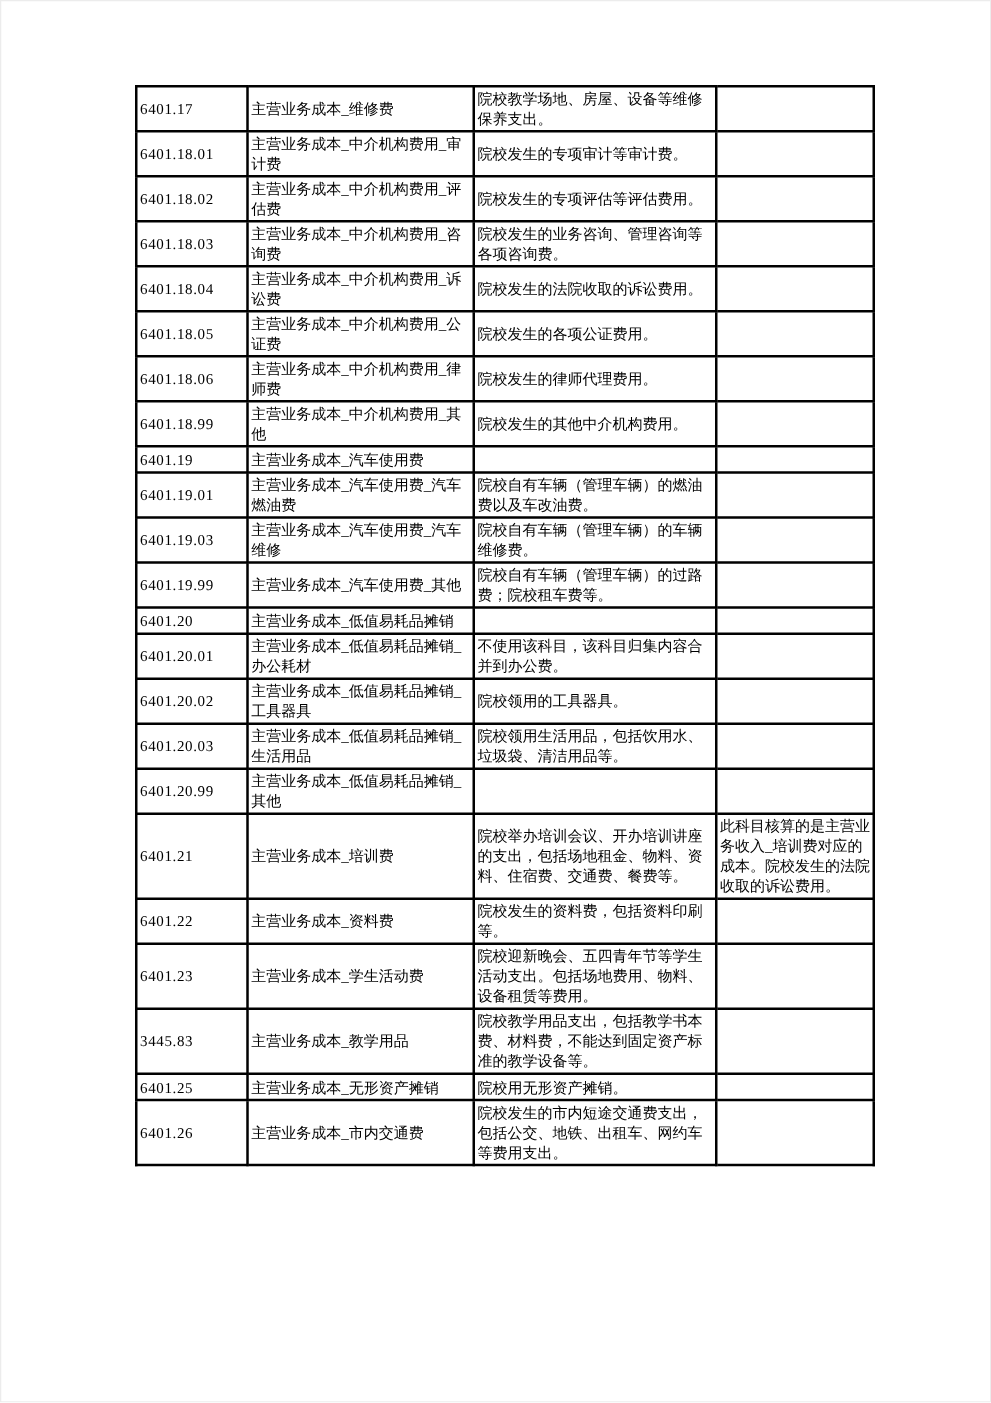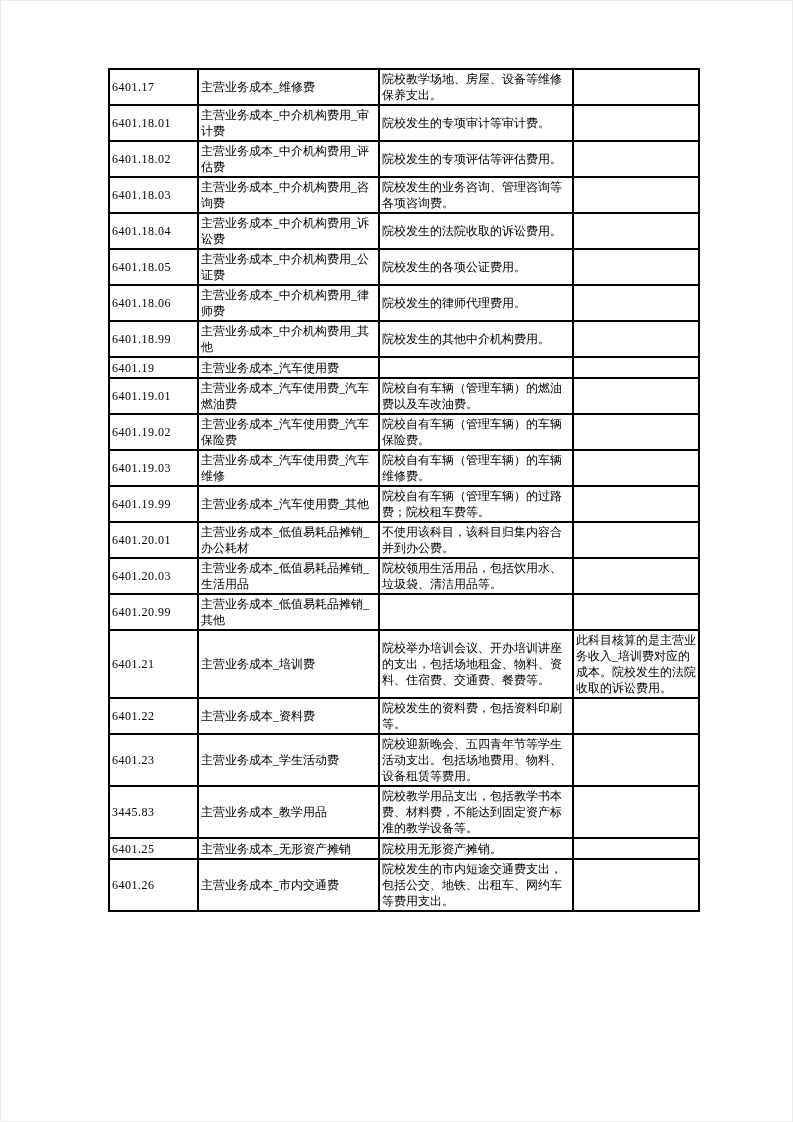--- a/index.html
+++ b/index.html
@@ -126,49 +126,55 @@
           <td class="c-note"></td>
         </tr>
 
         <tr>
           <td class="c-code">6401.19.01</td>
           <td class="c-name">主营业务成本_汽车使用费_汽车燃油费</td>
           <td class="c-desc">院校自有车辆（管理车辆）的燃油费以及车改油费。</td>
           <td class="c-note"></td>
         </tr>
 
-        <tr>
-          <td class="c-code">6401.19.02</td>
-          <td class="c-name">主营业务成本_汽车使用费_汽车保险费</td>
-          <td class="c-desc">院校自有车辆（管理车辆）的车辆保险费。</td>
-          <td class="c-note"></td>
-        </tr>
 
         <tr>
           <td class="c-code">6401.19.03</td>
           <td class="c-name">主营业务成本_汽车使用费_汽车维修</td>
           <td class="c-desc">院校自有车辆（管理车辆）的车辆维修费。</td>
           <td class="c-note"></td>
         </tr>
 
         <tr>
           <td class="c-code">6401.19.99</td>
           <td class="c-name">主营业务成本_汽车使用费_其他</td>
           <td class="c-desc">院校自有车辆（管理车辆）的过路费；院校租车费等。</td>
           <td class="c-note"></td>
         </tr>
 
+        <tr>
+          <td class="c-code">6401.20</td>
+          <td class="c-name">主营业务成本_低值易耗品摊销</td>
+          <td class="c-desc"></td>
+          <td class="c-note"></td>
+        </tr>
 
         <tr>
           <td class="c-code">6401.20.01</td>
           <td class="c-name">主营业务成本_低值易耗品摊销_办公耗材</td>
           <td class="c-desc">不使用该科目，该科目归集内容合并到办公费。</td>
           <td class="c-note"></td>
         </tr>
 
+        <tr>
+          <td class="c-code">6401.20.02</td>
+          <td class="c-name">主营业务成本_低值易耗品摊销_工具器具</td>
+          <td class="c-desc">院校领用的工具器具。</td>
+          <td class="c-note"></td>
+        </tr>
 
         <tr>
           <td class="c-code">6401.20.03</td>
           <td class="c-name">主营业务成本_低值易耗品摊销_生活用品</td>
           <td class="c-desc">院校领用生活用品，包括饮用水、垃圾袋、清洁用品等。</td>
           <td class="c-note"></td>
         </tr>
 
         <tr>
           <td class="c-code">6401.20.99</td>

